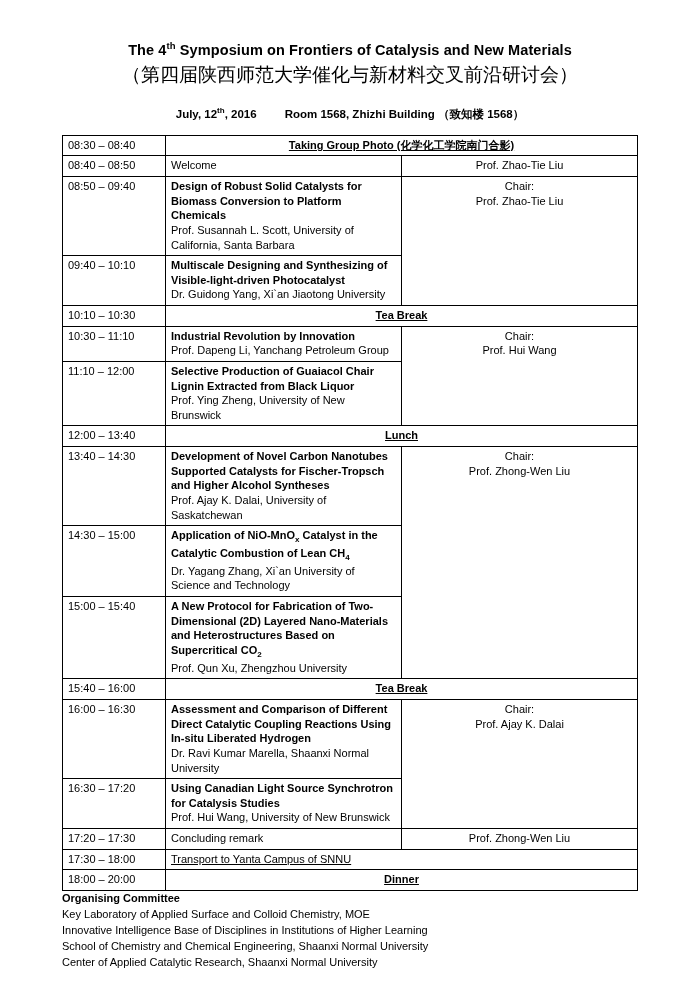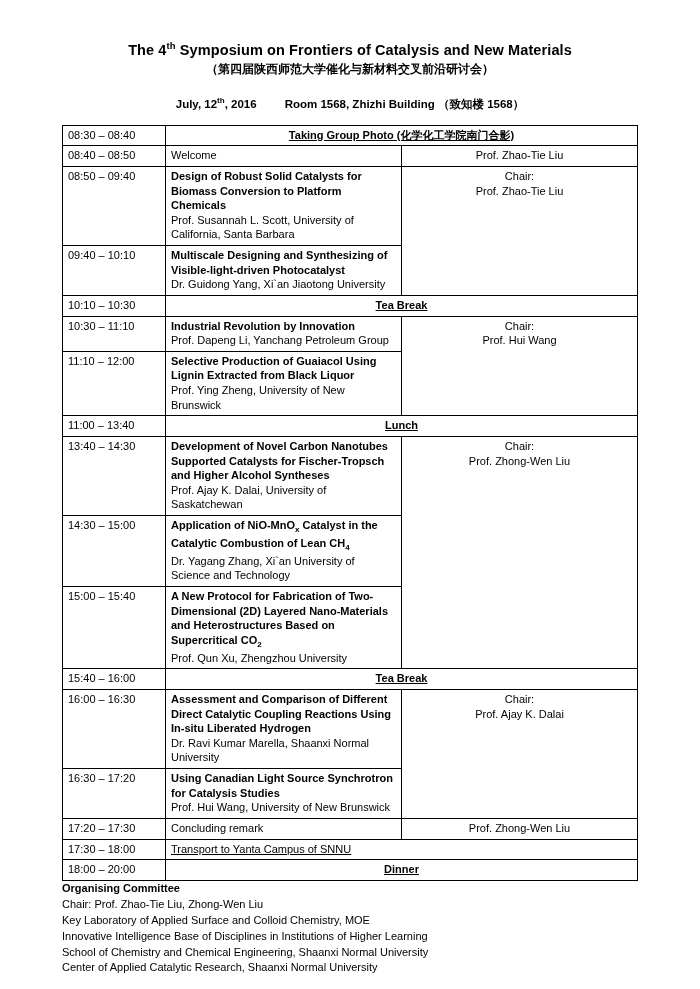--- a/index.html
+++ b/index.html
@@ -27,22 +27,22 @@
     font-size: 14.5px;
     font-weight: bold;
     line-height: 1.35;
     letter-spacing: 0.1px;
   }
   .title-line1 sup {
     font-size: 9.5px;
     vertical-align: super;
   }
   .title-line2 {
-    font-size: 12px;
-    font-weight: bold;
+    font-size: 19px;
+    font-weight: normal;
     line-height: 1.45;
     margin-top: 1px;
   }
   .title-line3 {
     font-size: 11.5px;
     font-weight: bold;
     margin-top: 16px;
     line-height: 1.4;
   }
   .title-line3 sup {
@@ -158,26 +158,26 @@
           <td class="time">10:30 – 11:10</td>
           <td>
             <span class="talk-title">Industrial Revolution by Innovation</span>
             <span class="talk-speaker">Prof. Dapeng Li, Yanchang Petroleum Group</span>
           </td>
           <td class="chair" rowspan="2">Chair:<br>Prof. Hui Wang</td>
         </tr>
         <tr>
           <td class="time">11:10 – 12:00</td>
           <td>
-            <span class="talk-title">Selective Production of Guaiacol Using Lignin Extracted from Black Liquor</span>
+            <span class="talk-title">Selective Production of Guaiacol Chair Lignin Extracted from Black Liquor</span>
             <span class="talk-speaker">Prof. Ying Zheng, University of New Brunswick</span>
           </td>
         </tr>
         <tr>
-          <td class="time">11:00 – 13:40</td>
+          <td class="time">12:00 – 13:40</td>
           <td class="full" colspan="2">Lunch</td>
         </tr>
         <tr>
           <td class="time">13:40 – 14:30</td>
           <td>
             <span class="talk-title">Development of Novel Carbon Nanotubes Supported Catalysts for Fischer-Tropsch and Higher Alcohol Syntheses</span>
             <span class="talk-speaker">Prof. Ajay K. Dalai, University of Saskatchewan</span>
           </td>
           <td class="chair" rowspan="3">Chair:<br>Prof. Zhong-Wen Liu</td>
         </tr>
@@ -225,20 +225,19 @@
         </tr>
         <tr>
           <td class="time">18:00 – 20:00</td>
           <td class="full" colspan="2">Dinner</td>
         </tr>
       </tbody>
   </table>
 
   <div class="footer">
     <div class="bold">Organising Committee</div>
-    <div>Chair: Prof. Zhao-Tie Liu, Zhong-Wen Liu</div>
     <div>Key Laboratory of Applied Surface and Colloid Chemistry, MOE</div>
     <div>Innovative Intelligence Base of Disciplines in Institutions of Higher Learning</div>
     <div>School of Chemistry and Chemical Engineering, Shaanxi Normal University</div>
     <div>Center of Applied Catalytic Research, Shaanxi Normal University</div>
   </div>
 
 </div>
 
 </body></html>

